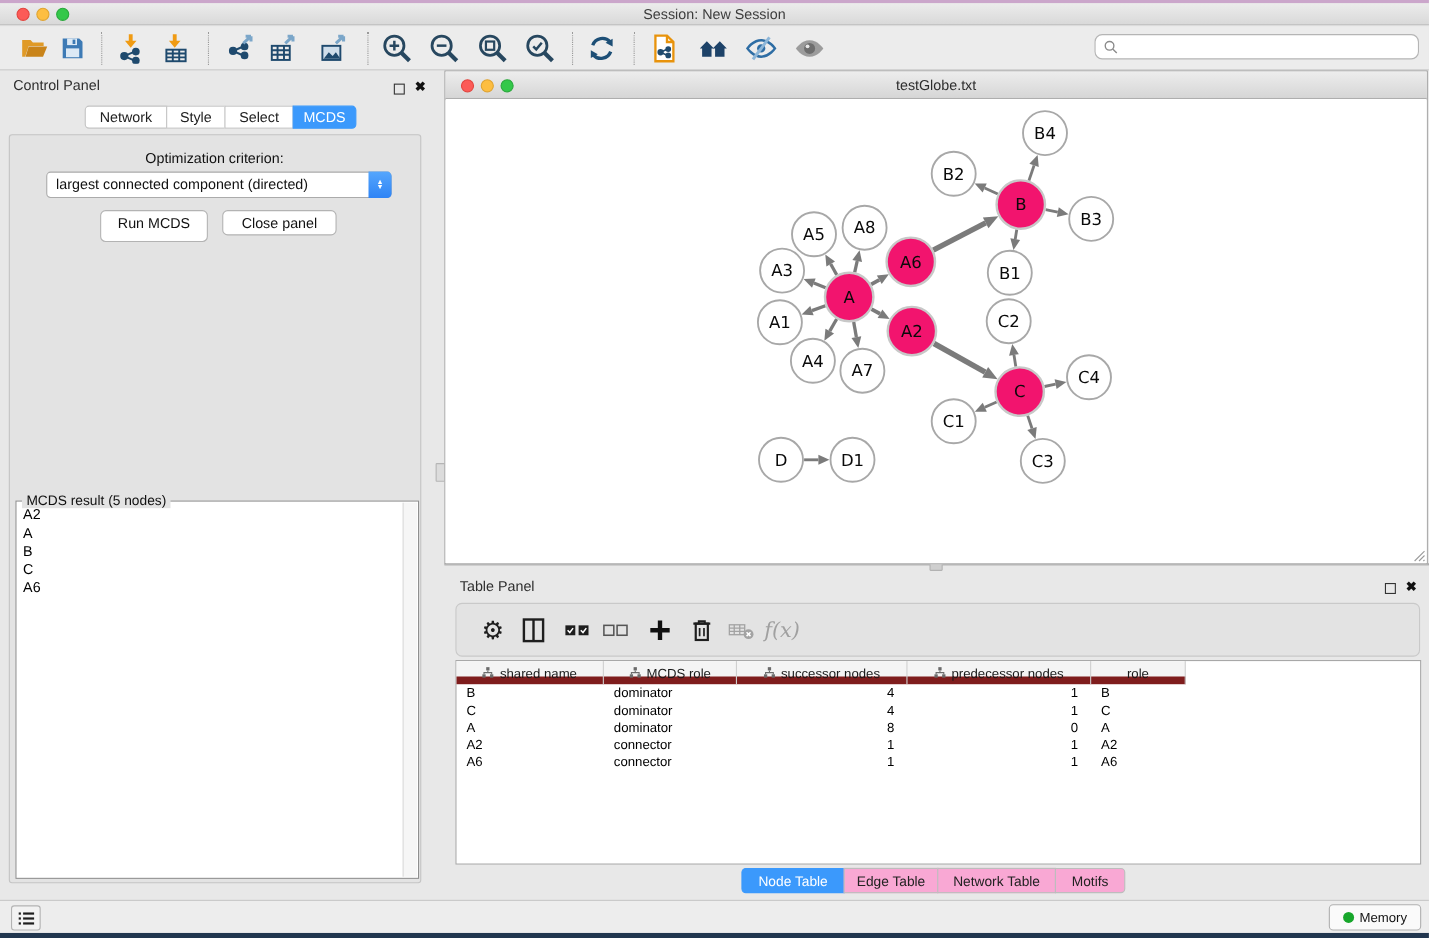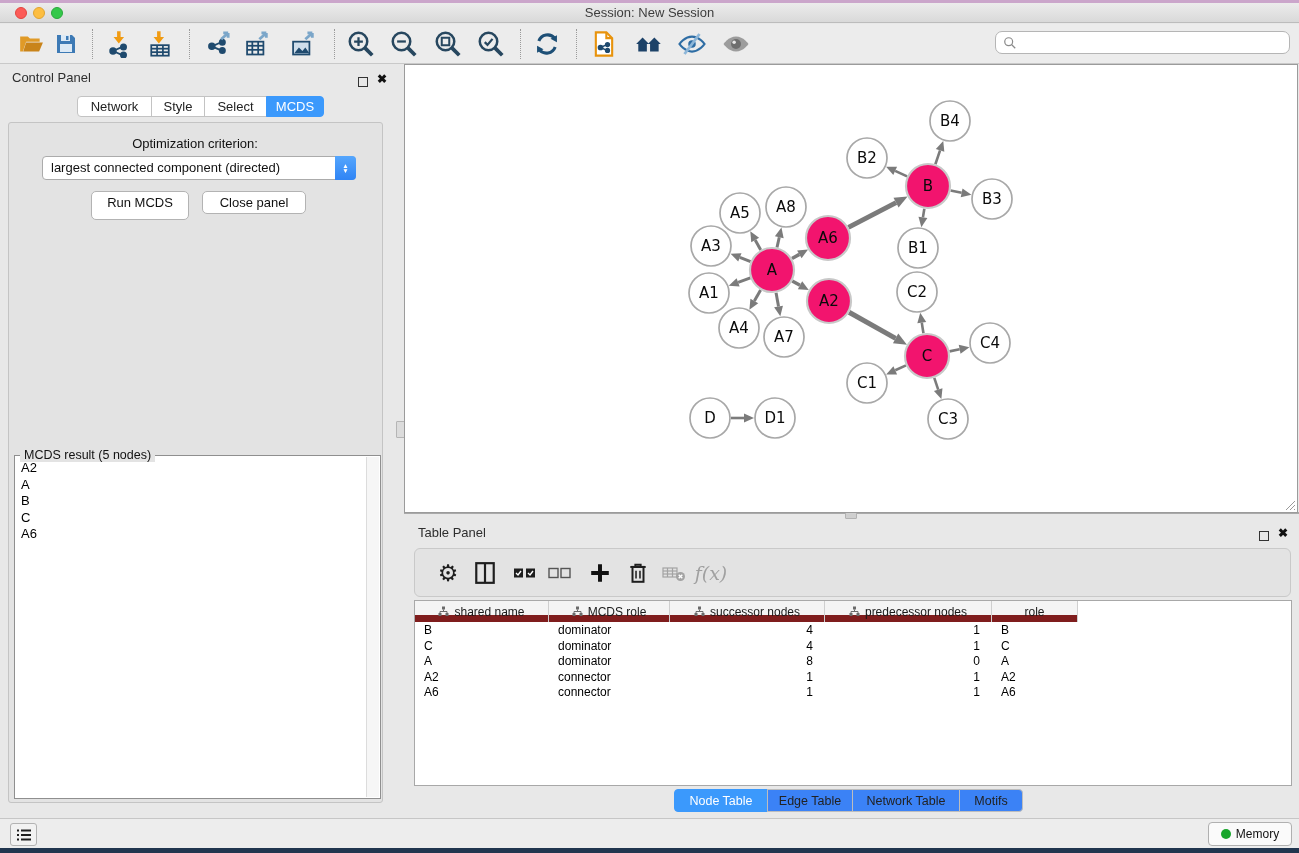--- a/index.html
+++ b/index.html
@@ -85,21 +85,21 @@
   .tp-header { position:absolute; left:0; top:0; height:21px; display:flex; background:#f4f4f4; border-bottom:7px solid #7f1d1d; }
   .th { display:flex; align-items:center; justify-content:center; gap:5px; font-size:12px; color:#1a1a1a; border-right:1px solid #cfcfcf; height:21px; }
   .tp-body { position:absolute; left:0; top:22px; right:0; }
   .trow { display:flex; height:15.6px; align-items:center; }
   .td { font-size:12px; color:#000; height:15.6px; line-height:15.6px; white-space:nowrap; }
   .td.r { text-align:right; padding-right:12px; }
   .td.l { padding-left:9px; }
 
   
   .bt-tabs { left:674px; top:789px; display:flex; }
-  .bt-tab { height:23px; line-height:22px; text-align:center; font-size:12.5px; background:#3b82f6;
+  .bt-tab { height:23px; line-height:22px; text-align:center; font-size:12.5px; background:#f9a8d4;
     border:1px solid #bdbdbd; margin-left:-1px; color:#222; }
   .bt-tab.first { border-radius:4px 0 0 4px; margin-left:0; }
   .bt-tab.last { border-radius:0 4px 4px 0; }
   .bt-tab.active { background:#3b99fc; border-color:#3b99fc; color:#fff; }
 
   
   .statusbar { left:0; top:818px; width:1299px; height:30px; background:#ededed; border-top:1px solid #c6c6c6; }
   .list-btn { position:absolute; left:10px; top:4px; width:27px; height:23px; background:#f2f2f2; border:1px solid #b3b3b3; border-radius:3px;
     display:flex; align-items:center; justify-content:center; }
   .memory-btn { position:absolute; left:1208px; top:3px; width:84px; height:24px; background:#fafafa; border:1px solid #b0b0b0;
@@ -305,20 +305,26 @@
       <div class="result-item">A6</div>
     </div>
   <div class="result-scroll"></div>
 </div>
 
 <div class="abs vgrip"></div>
 <div class="abs hdivider"></div>
 <div class="abs hgrip"></div>
 
 <div class="abs net-window">
+  <div class="net-titlebar">
+    <span class="tl red"></span>
+    <span class="tl yel"></span>
+    <span class="tl grn"></span>
+    <div class="net-title">testGlobe.txt</div>
+  </div>
   <div class="net-canvas">
     <svg id="graph-svg" width="892" height="421">
         <line x1="355.7407005957243" y1="158.94437293613393" x2="350.1755774579368" y2="149.03149734694992" stroke="#7b7b7b" stroke-width="3"></line>
         <polygon points="345.2802298908604,140.3116594930951 354.0995044921715,146.82859094176555 346.25165042370213,151.23440375213428" fill="#7b7b7b"></polygon>
         <line x1="371.9894005298291" y1="156.5476976157691" x2="374.2751558076217" y2="146.26179886570253" stroke="#7b7b7b" stroke-width="3"></line>
         <polygon points="376.4444603858082,136.499928263863 378.66799757844944,147.23798592588648 369.8823140367939,145.28561180551858" fill="#7b7b7b"></polygon>
         <line x1="345.59698311096014" y1="170.57914089611546" x2="334.8475445026189" y2="166.34985357480087" stroke="#7b7b7b" stroke-width="3"></line>
         <polygon points="325.5418849856451,162.68861048615543 336.49510389250935,162.16230679216264 333.1999851127285,170.5374003574391" fill="#7b7b7b"></polygon>
         <line x1="345.39478164413663" y1="186.88761939975964" x2="333.12007691442454" y2="191.3688608090196" stroke="#7b7b7b" stroke-width="3"></line>
         <polygon points="323.7265037162231,194.79826054804553 331.5768470318629,187.14175286982893 334.6633067969862,195.59596874821025" fill="#7b7b7b"></polygon>

